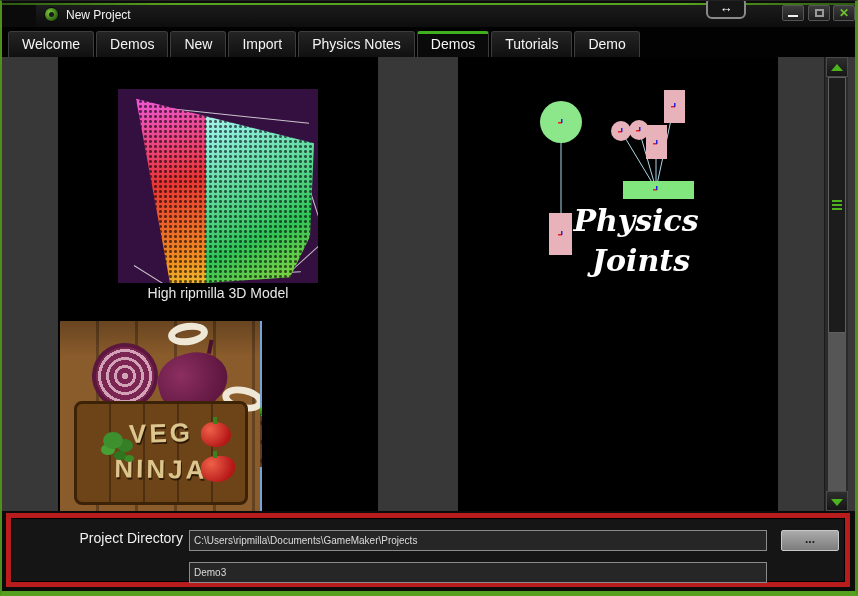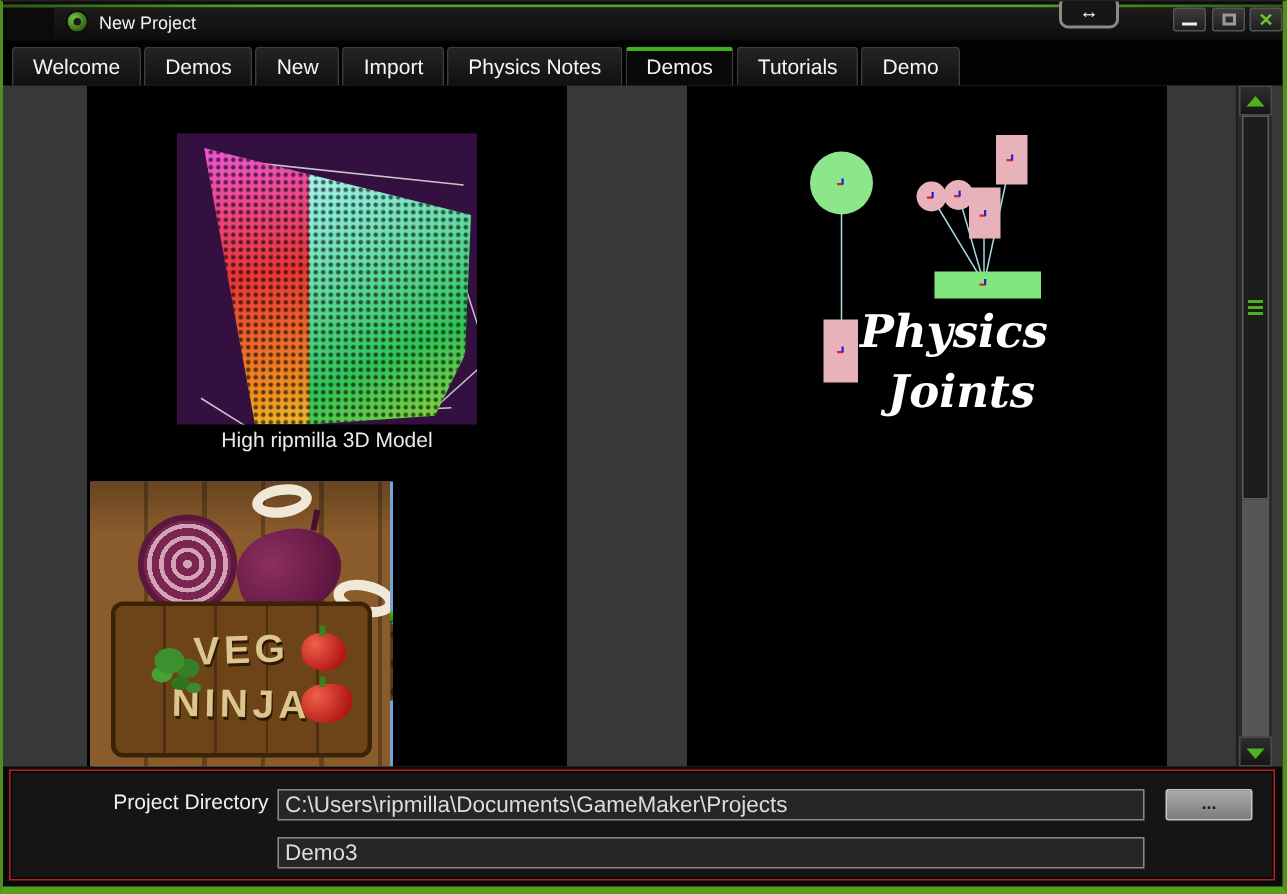--- a/index.html
+++ b/index.html
@@ -128,24 +128,24 @@
   .tri-down{ display:block; margin:7px auto 0; width:0; height:0;
     border-left:6px solid transparent; border-right:6px solid transparent; border-top:7px solid #4cb31d; }
   .sb-track{ position:absolute; left:3px; top:20px; bottom:20px; width:18px; background:#565656; }
   .sb-thumb{ position:absolute; left:0; top:0; width:18px; height:256px;
     background:#1c1c1c; border:1px solid #5e5e5e; }
   .sb-grip{ position:absolute; left:3px; top:122px; width:10px; height:11px;
     background:repeating-linear-gradient(#4cb31d 0 2px, rgba(0,0,0,0) 2px 4px); }
 
   
   .bottom-panel{ position:absolute; left:4px; right:5px; top:512px; height:74px;
-    background:#151515; border:1px solid #b91c1c; box-shadow:inset 0 0 0 1px #000; }
+    background:#151515; border:5px solid #b91c1c; box-shadow:inset 0 0 0 1px #000; }
   .form-label{ position:absolute; width:172px; text-align:right; color:#f0f0f0; font-size:14px; }
   .form-input{ position:absolute; left:178px; width:578px; height:21px; background:#262626;
-    border:1px solid #8a8a8a; color:#dcdcdc; font-size:15px;
+    border:1px solid #8a8a8a; color:#dcdcdc; font-size:10px;
     font-family:"Liberation Sans", sans-serif; padding:1px 4px; }
   .row1{ top:12px; } .row2{ top:44px; }
   .browse-btn{ position:absolute; left:770px; top:12px; width:58px; height:21px;
     background:linear-gradient(#ababab,#7d7d7d); border:1px solid #c8c8c8;
     border-radius:2px; color:#1c1c1c; font-size:12px; font-weight:bold; line-height:17px; text-align:center; }
 </style>
 </head>
 <body>
 
 <div id="window">

